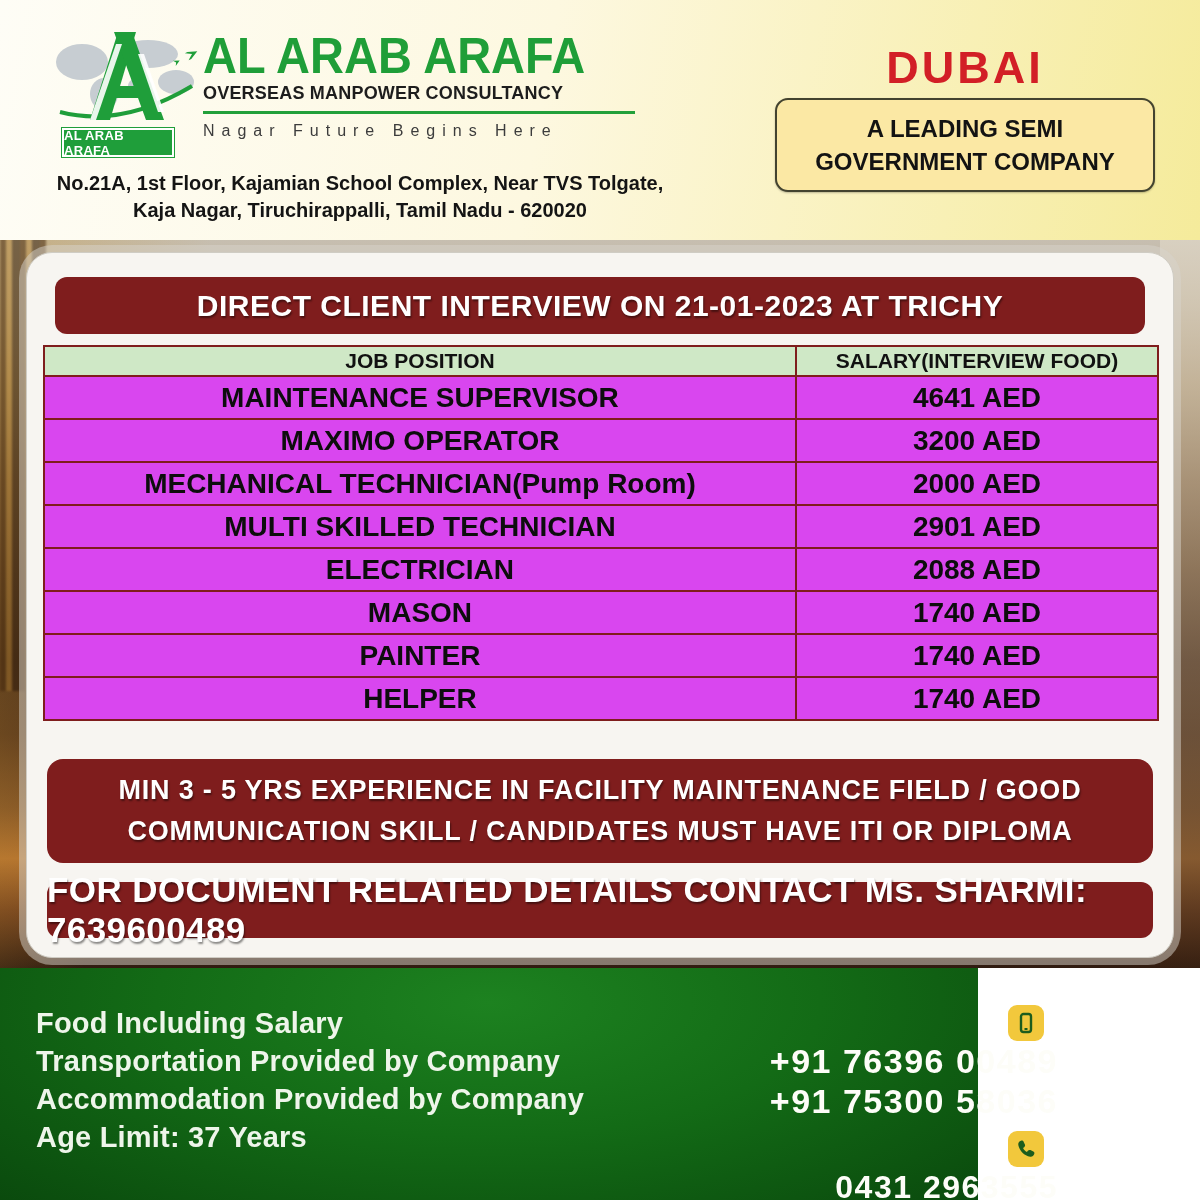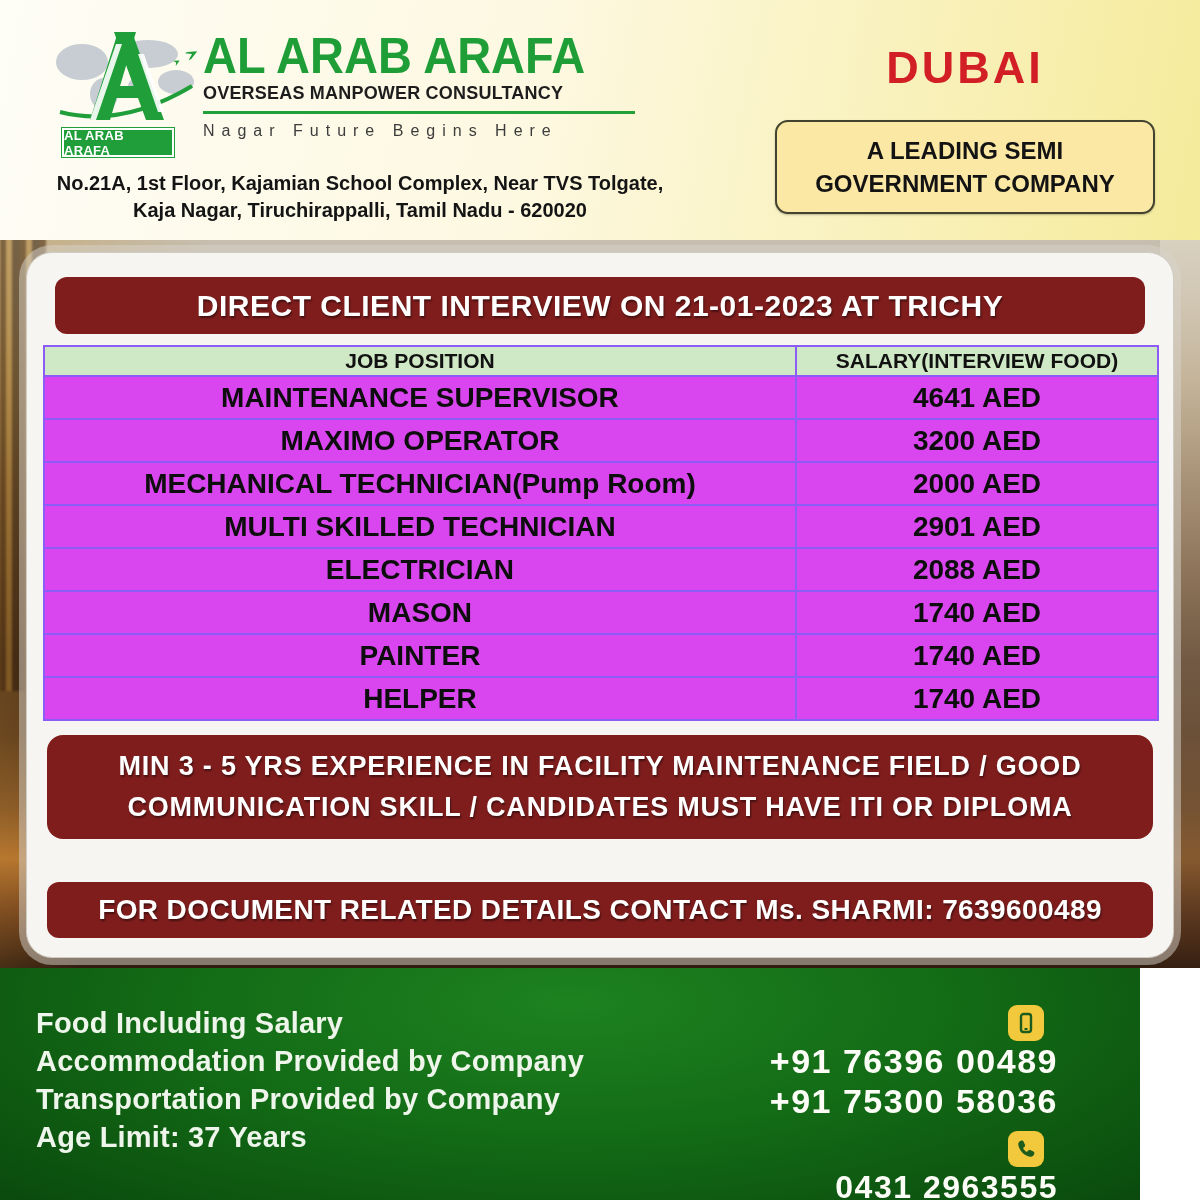--- a/index.html
+++ b/index.html
@@ -43,54 +43,54 @@
   .brand { position:absolute; left:203px; top:32px; width:432px; }
   .brand-title { font-size:47px; font-weight:900; color:#1f9e38; letter-spacing:0px; line-height:1; transform:scaleY(1.05); }
   .brand-sub { font-size:18px; font-weight:800; color:#1d1d1d; margin-top:4px; letter-spacing:0.2px; }
   .brand-rule { height:3px; background:#22a03a; margin-top:7px; width:100%; }
   .brand-tagline { font-size:16px; font-weight:500; color:#3c3c3c; letter-spacing:7px; margin-top:8px; }
   .address { position:absolute; left:15px; top:170px; width:690px; text-align:center;
     font-size:20px; font-weight:700; color:#141414; line-height:27px; }
   .right-head { position:absolute; left:775px; top:42px; width:380px; text-align:center; }
   .dubai { font-size:45px; font-weight:900; color:#d21f26; letter-spacing:3px; }
   .gov-box {
-    margin-top:26px; border:2px solid #43432f; border-radius:13px; background:#fbe8a4;
+    margin-top:4px; border:2px solid #43432f; border-radius:13px; background:#fbe8a4;
     padding:12px 8px; font-size:24px; font-weight:800; color:#131313; line-height:33px;
     box-shadow:0 1px 2px rgba(0,0,0,0.25);
   }
 
   
   .card {
     position:absolute; left:26px; top:252px; width:1148px; height:706px;
     background:#f7f5f1; border-radius:26px;
     border:1px solid #cfccc4;
     box-shadow:0 0 0 7px rgba(216,212,204,0.5);
   }
   .banner {
     position:absolute; background:#7f1d1d; color:#fff; display:flex; flex-direction:column;
     align-items:center; justify-content:center; text-align:left;
     text-shadow:1px 2px 2px rgba(0,0,0,0.45);
   }
   .banner-interview { left:28px; right:28px; top:24px; height:57px; border-radius:12px;
     font-size:30px; font-weight:800; letter-spacing:0.5px; }
-  .banner-req { left:20px; right:20px; top:482px; height:104px; border-radius:16px;
+  .banner-req { left:20px; right:20px; top:506px; height:104px; border-radius:16px;
     font-size:27px; font-weight:800; letter-spacing:0.8px; line-height:41px; }
   .banner-doc { left:20px; right:20px; top:629px; height:56px; border-radius:12px;
-    font-size:28px; font-weight:800; letter-spacing:0.4px; }
+    font-size:35px; font-weight:800; letter-spacing:0.4px; }
 
   
   table.jobs { position:absolute; left:16px; top:92px; width:1116px; border-collapse:collapse; }
-  table.jobs th, table.jobs td { border:2px solid #8b5cf6; text-align:center; }
+  table.jobs th, table.jobs td { border:2px solid #7f1d1d; text-align:center; }
   table.jobs th { background:#cfe8c6; font-size:21px; font-weight:800; color:#111; height:30px; }
   table.jobs td { background:#d946ef; font-size:28px; font-weight:800; color:#0d0d0d; height:43px; }
   .col-pos { width:67.5%; } .col-sal { width:32.5%; }
 
   
   .footer {
-    position:absolute; left:0; top:968px; width:1140px; height:232px;
+    position:absolute; left:0; top:968px; width:978px; height:232px;
     background:radial-gradient(ellipse at 50% 15%, #1d8220 0%, #136b16 48%, #0a4a0d 100%);
     color:#eef5ea;
   }
   .benefits { position:absolute; left:36px; top:36px; list-style:none; }
   .benefits li { font-size:29px; font-weight:600; line-height:38px; letter-spacing:0.2px; }
   .contacts { position:absolute; left:694px; top:34px; }
   .c-row { display:flex; align-items:flex-end; margin-bottom:7px;flex-direction:column; }
   .c-icon {
     width:36px; height:36px; border-radius:9px; background:#f2c83c; flex:0 0 36px;
     display:flex; align-items:center; justify-content:center; margin-right:14px; margin-top:3px;
@@ -214,22 +214,22 @@
       <div>COMMUNICATION SKILL / CANDIDATES MUST HAVE ITI OR DIPLOMA</div>
     </div>
 
     <div class="banner banner-doc">FOR DOCUMENT RELATED DETAILS CONTACT Ms. SHARMI: 7639600489</div>
   </main>
 
   <footer class="footer">
 
     <ul class="benefits">
       <li>Food Including Salary</li>
+      <li>Transportation Provided by Company</li>
       <li>Accommodation Provided by Company</li>
-      <li>Transportation Provided by Company</li>
       <li>Age Limit: 37 Years</li>
     </ul>
 
     <div class="contacts">
 
       <div class="c-row">
         <span class="c-icon">
           <svg width="22" height="22" viewBox="0 0 22 22">
             <rect x="6" y="2" width="10" height="18" rx="2.5" fill="none" stroke="#1d5c1d" stroke-width="2.4"></rect>
             <line x1="9.5" y1="17" x2="12.5" y2="17" stroke="#1d5c1d" stroke-width="2"></line>

